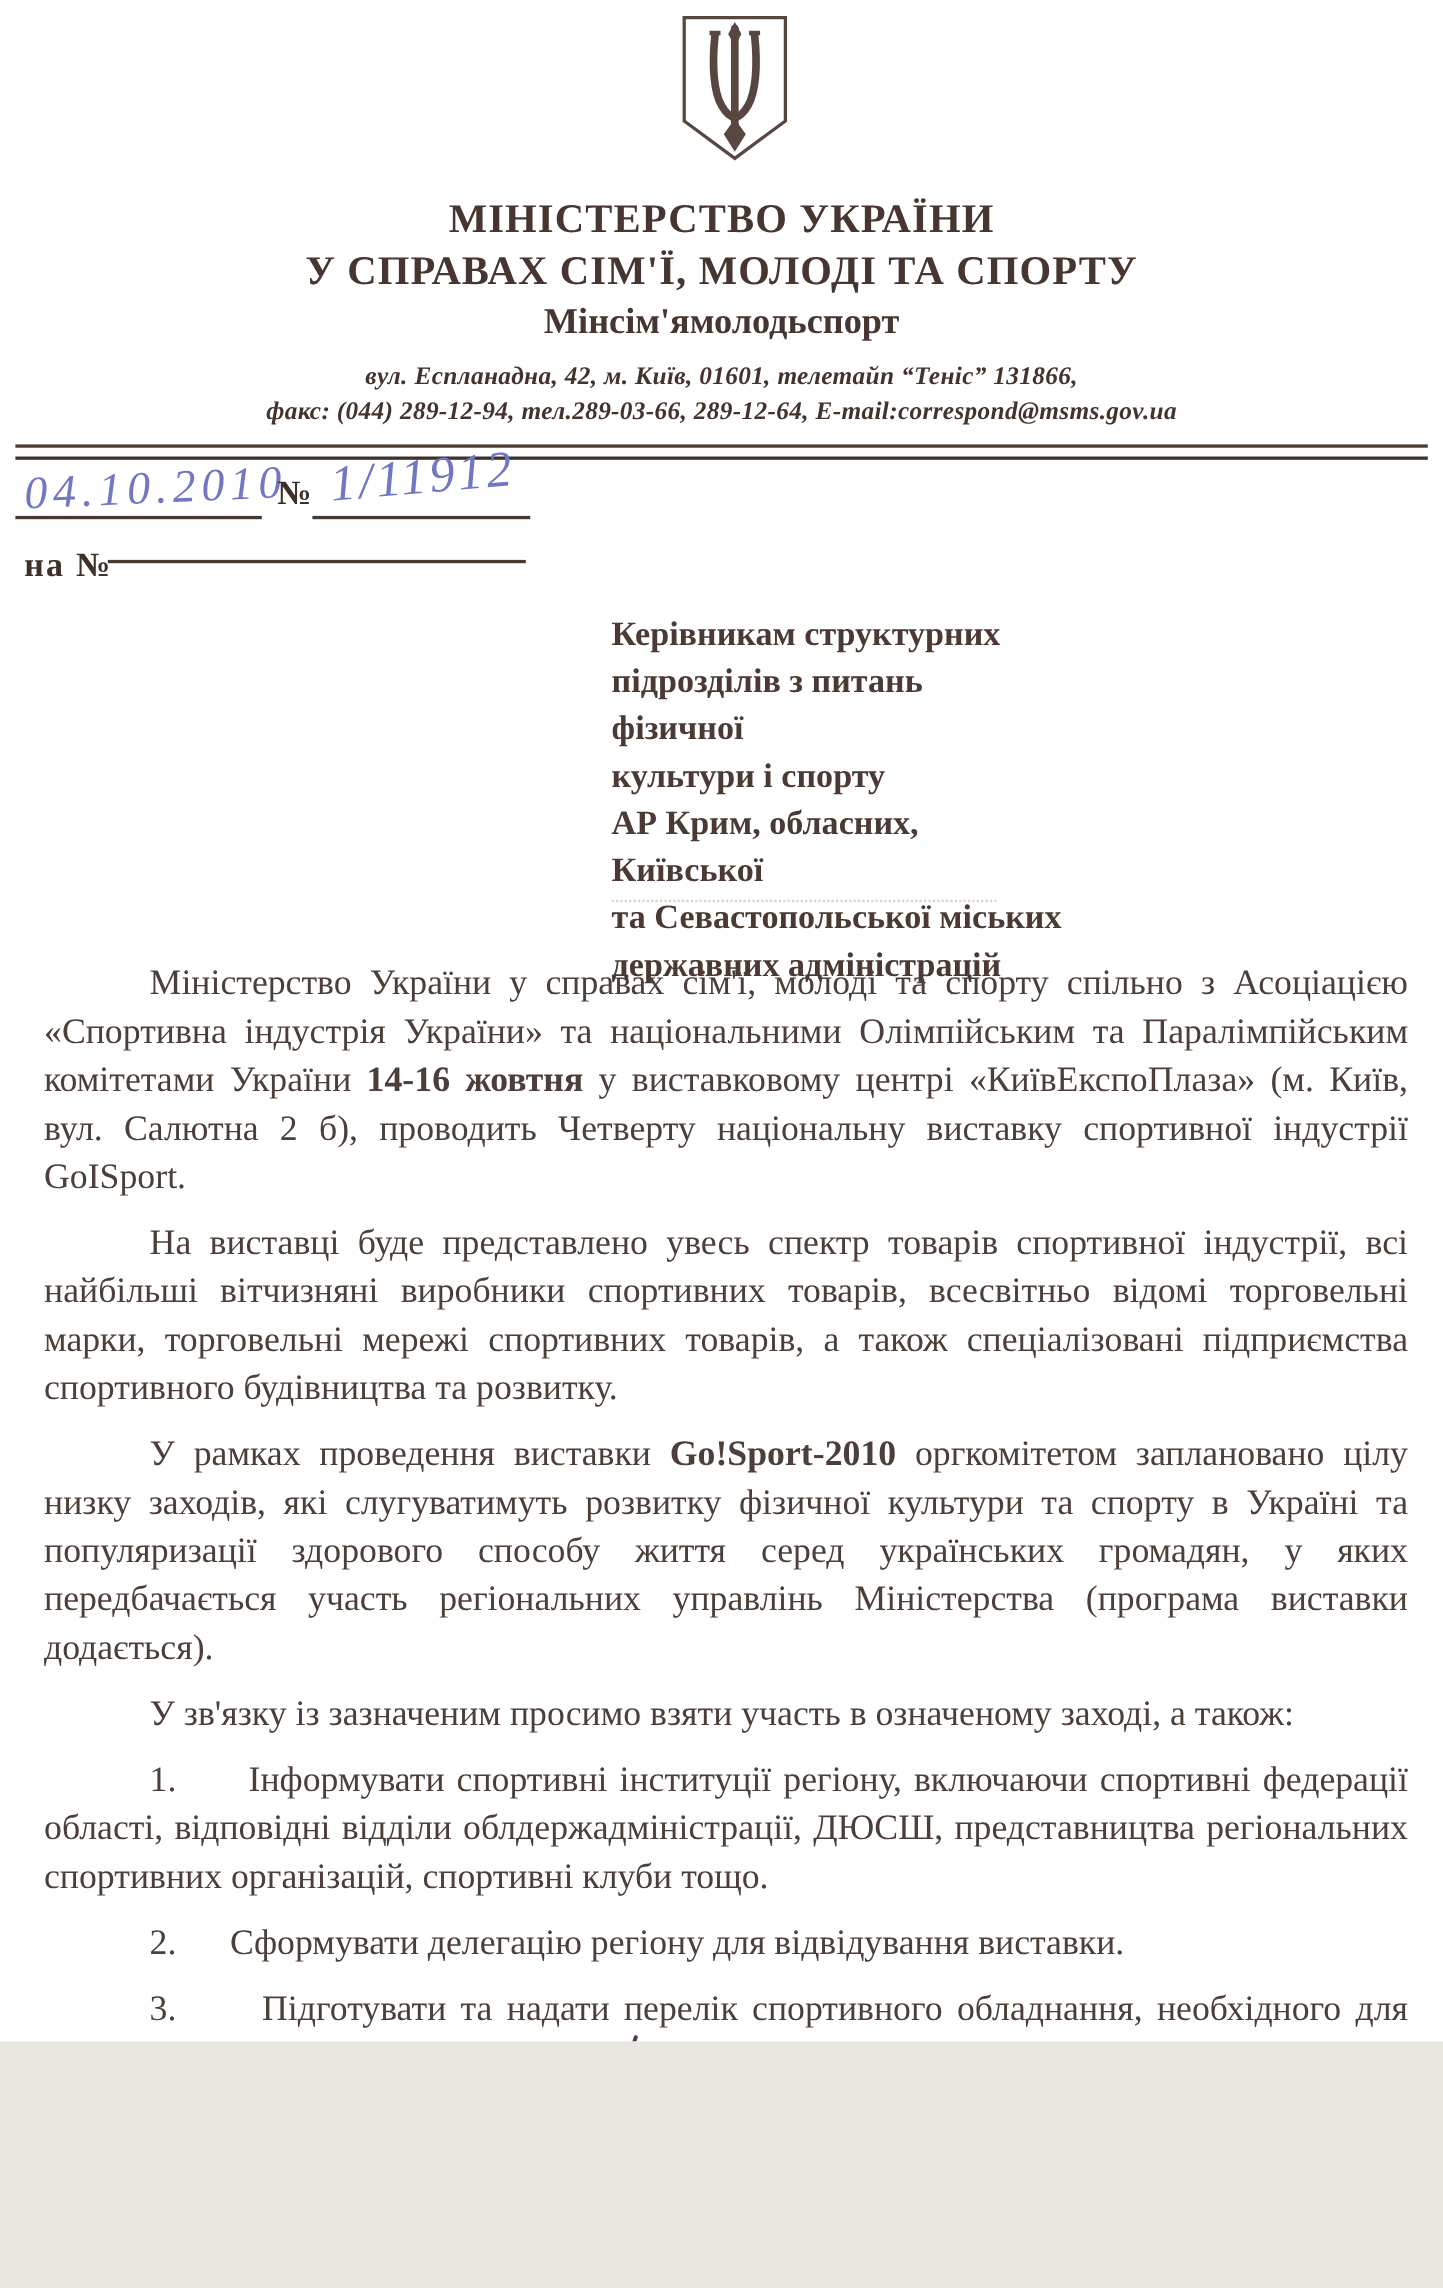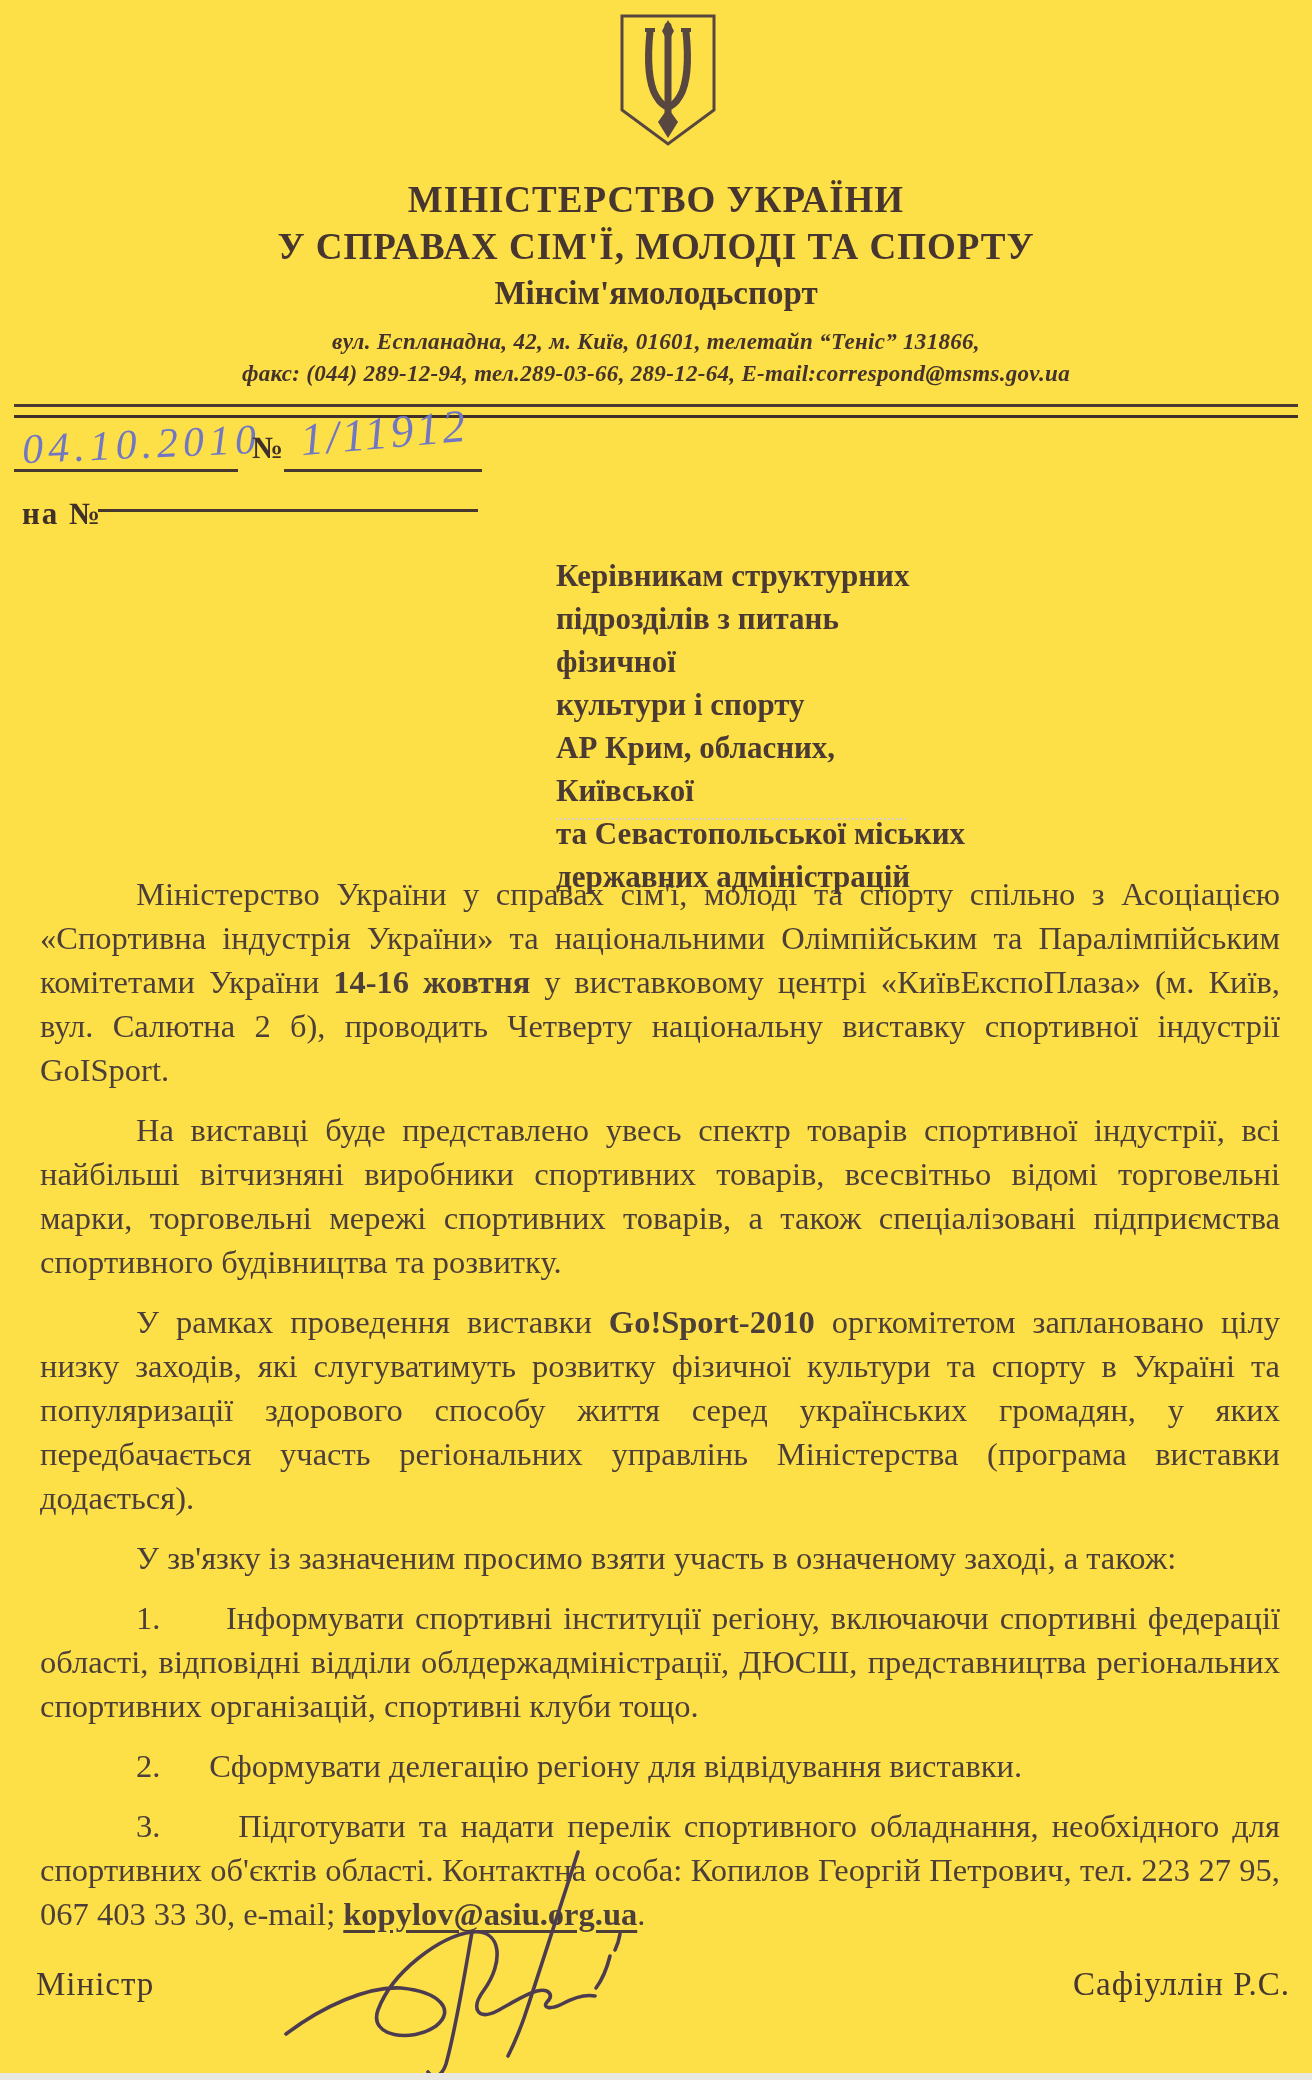--- a/index.html
+++ b/index.html
@@ -1,18 +1,18 @@
 <!DOCTYPE html>
 <html><head>
 <meta charset="utf-8">
 <style>
   html,body{margin:0;padding:0;background:#e9e7e2;}
   .page{
-    position:relative;width:1312px;height:2073px;margin:0 auto;
-    background:#fde047;overflow:hidden;
+    position:relative;width:1312px;height:1856px;margin:0 auto;
+    background:#ffffff;overflow:hidden;
     font-family:"Liberation Serif","DejaVu Serif",serif;
     color:#4c3e39;
   }
   
   .emblem{position:absolute;left:616px;top:12px;width:104px;height:138px;}
   
   .org-title{position:absolute;top:176px;left:0;width:100%;text-align:center;
     font-weight:bold;color:#47362f;}
   .org-line1,.org-line2{font-size:37px;line-height:47px;letter-spacing:1px;}
   .org-line3{font-size:33px;line-height:46px;}

